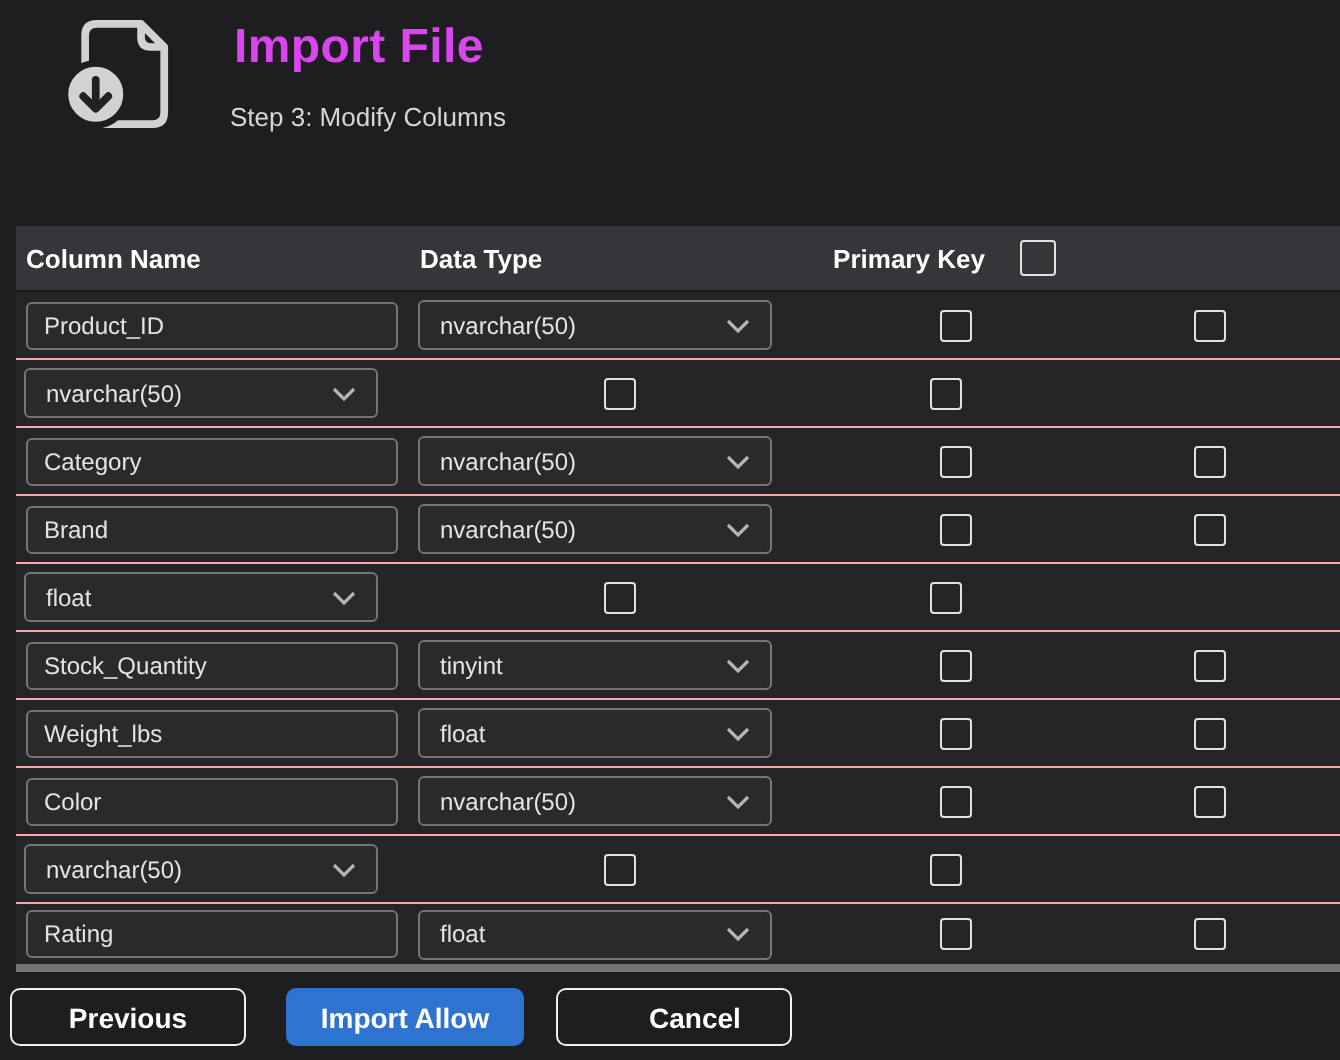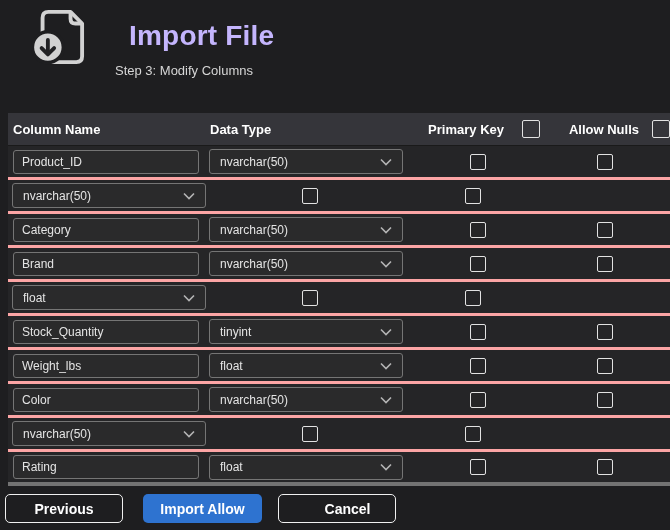--- a/index.html
+++ b/index.html
@@ -10,46 +10,46 @@
     font-family: "Liberation Sans", sans-serif;
     overflow: hidden;
     position: relative;
     color: #e8e8e8;
   }
 
   
   .hdr { display: flex; align-items: flex-start; padding: 8px 0 0 31px; height: 99px; }
   .hdr .icon-wrap { width: 54px; height: 56px; flex: 0 0 auto; margin-top: 1px; }
   .hdr-text { margin-left: 30px; padding-top: 1px; }
-  .hdr-text h1 { margin: 14px; font-size: 28px; line-height: 26px; font-weight: bold; color: #c4b5fd; letter-spacing: 0.2px; }
-  .subtitle { margin-top: 4px; font-size: 13px; color: #d6d6d6; }
+  .hdr-text h1 { margin: 2px; font-size: 24px; line-height: 26px; font-weight: bold; color: #d946ef; letter-spacing: 0.2px; }
+  .subtitle { margin-top: 14px; font-size: 13px; color: #d6d6d6; }
 
   
   .table { position: absolute; left: 8px; right: 0; top: 113px; }
   .grid-cols { display: grid; grid-template-columns: 197px 200px 135px 130px; align-items: center; }
   .thead { height: 33px; background: #35353a; border-bottom: 1px solid #1a1a1a; }
   .th { font-size: 13px; font-weight: bold; color: #ffffff; }
   .th.c1 { padding-left: 5px; }
   .th.c2 { padding-left: 5px; }
-  .th.c3, .th.c4 { display: flex; align-items: center; justify-content: flex-end; }
+  .th.c3, .th.c4 { display: flex; align-items: center; justify-content: center; }
   .th.c3 { gap: 18px; }
   .th.c4 { gap: 13px; }
 
-  .trow { height: 34px; background: #252527; border-bottom: 3px solid #fca5a5; }
+  .trow { height: 34px; background: #252527; border-bottom: 1px solid #fca5a5; }
   .trow:last-child { border-bottom: 4px solid #737373; }
   .trow .c3 { display: flex; justify-content: center; padding-left: 10px; }
   .trow .c4 { display: flex; justify-content: center; }
 
   .name-input {
     width: 186px; height: 24px; margin-left: 5px; padding: 0 8px;
     background: #2a2a2b; border: 1px solid #757575; border-radius: 3px;
     color: #e4e4e4; font-size: 12px; font-family: inherit; outline: none;
   }
   .sel {
-    width: 194px; height: 25px; margin-left: 4px; padding: 0 10px;
+    width: 177px; height: 25px; margin-left: 4px; padding: 0 10px;
     background: #2a2a2b; border: 1px solid #757575; border-radius: 3px;
     color: #e4e4e4; font-size: 12px;
     display: flex; align-items: center; justify-content: space-between;
     cursor: default;
   }
   .sel .chev { display: inline-flex; align-items: center; }
 
   input[type="checkbox"] {
     appearance: none; -webkit-appearance: none;
     width: 16px; height: 16px; margin: 0;
@@ -92,24 +92,20 @@
   </header>
 
   <div class="table">
     <div class="thead grid-cols">
       <div class="th c1">Column Name</div>
       <div class="th c2">Data Type</div>
       <div class="th c3">
         <span>Primary Key</span>
         <input type="checkbox" style="">
       </div>
-      <div class="th c4">
-        <span>Allow Nulls</span>
-        <input type="checkbox" style="">
-      </div>
     </div>
     <div id="rows">
   <div class="trow grid-cols">
     <div class="cell c1">
       <input class="name-input" type="text" value="Product_ID" style="">
     </div>
     <div class="cell c2">
       <div class="sel" role="combobox">
         <span>nvarchar(50)</span>
         <span class="chev">

